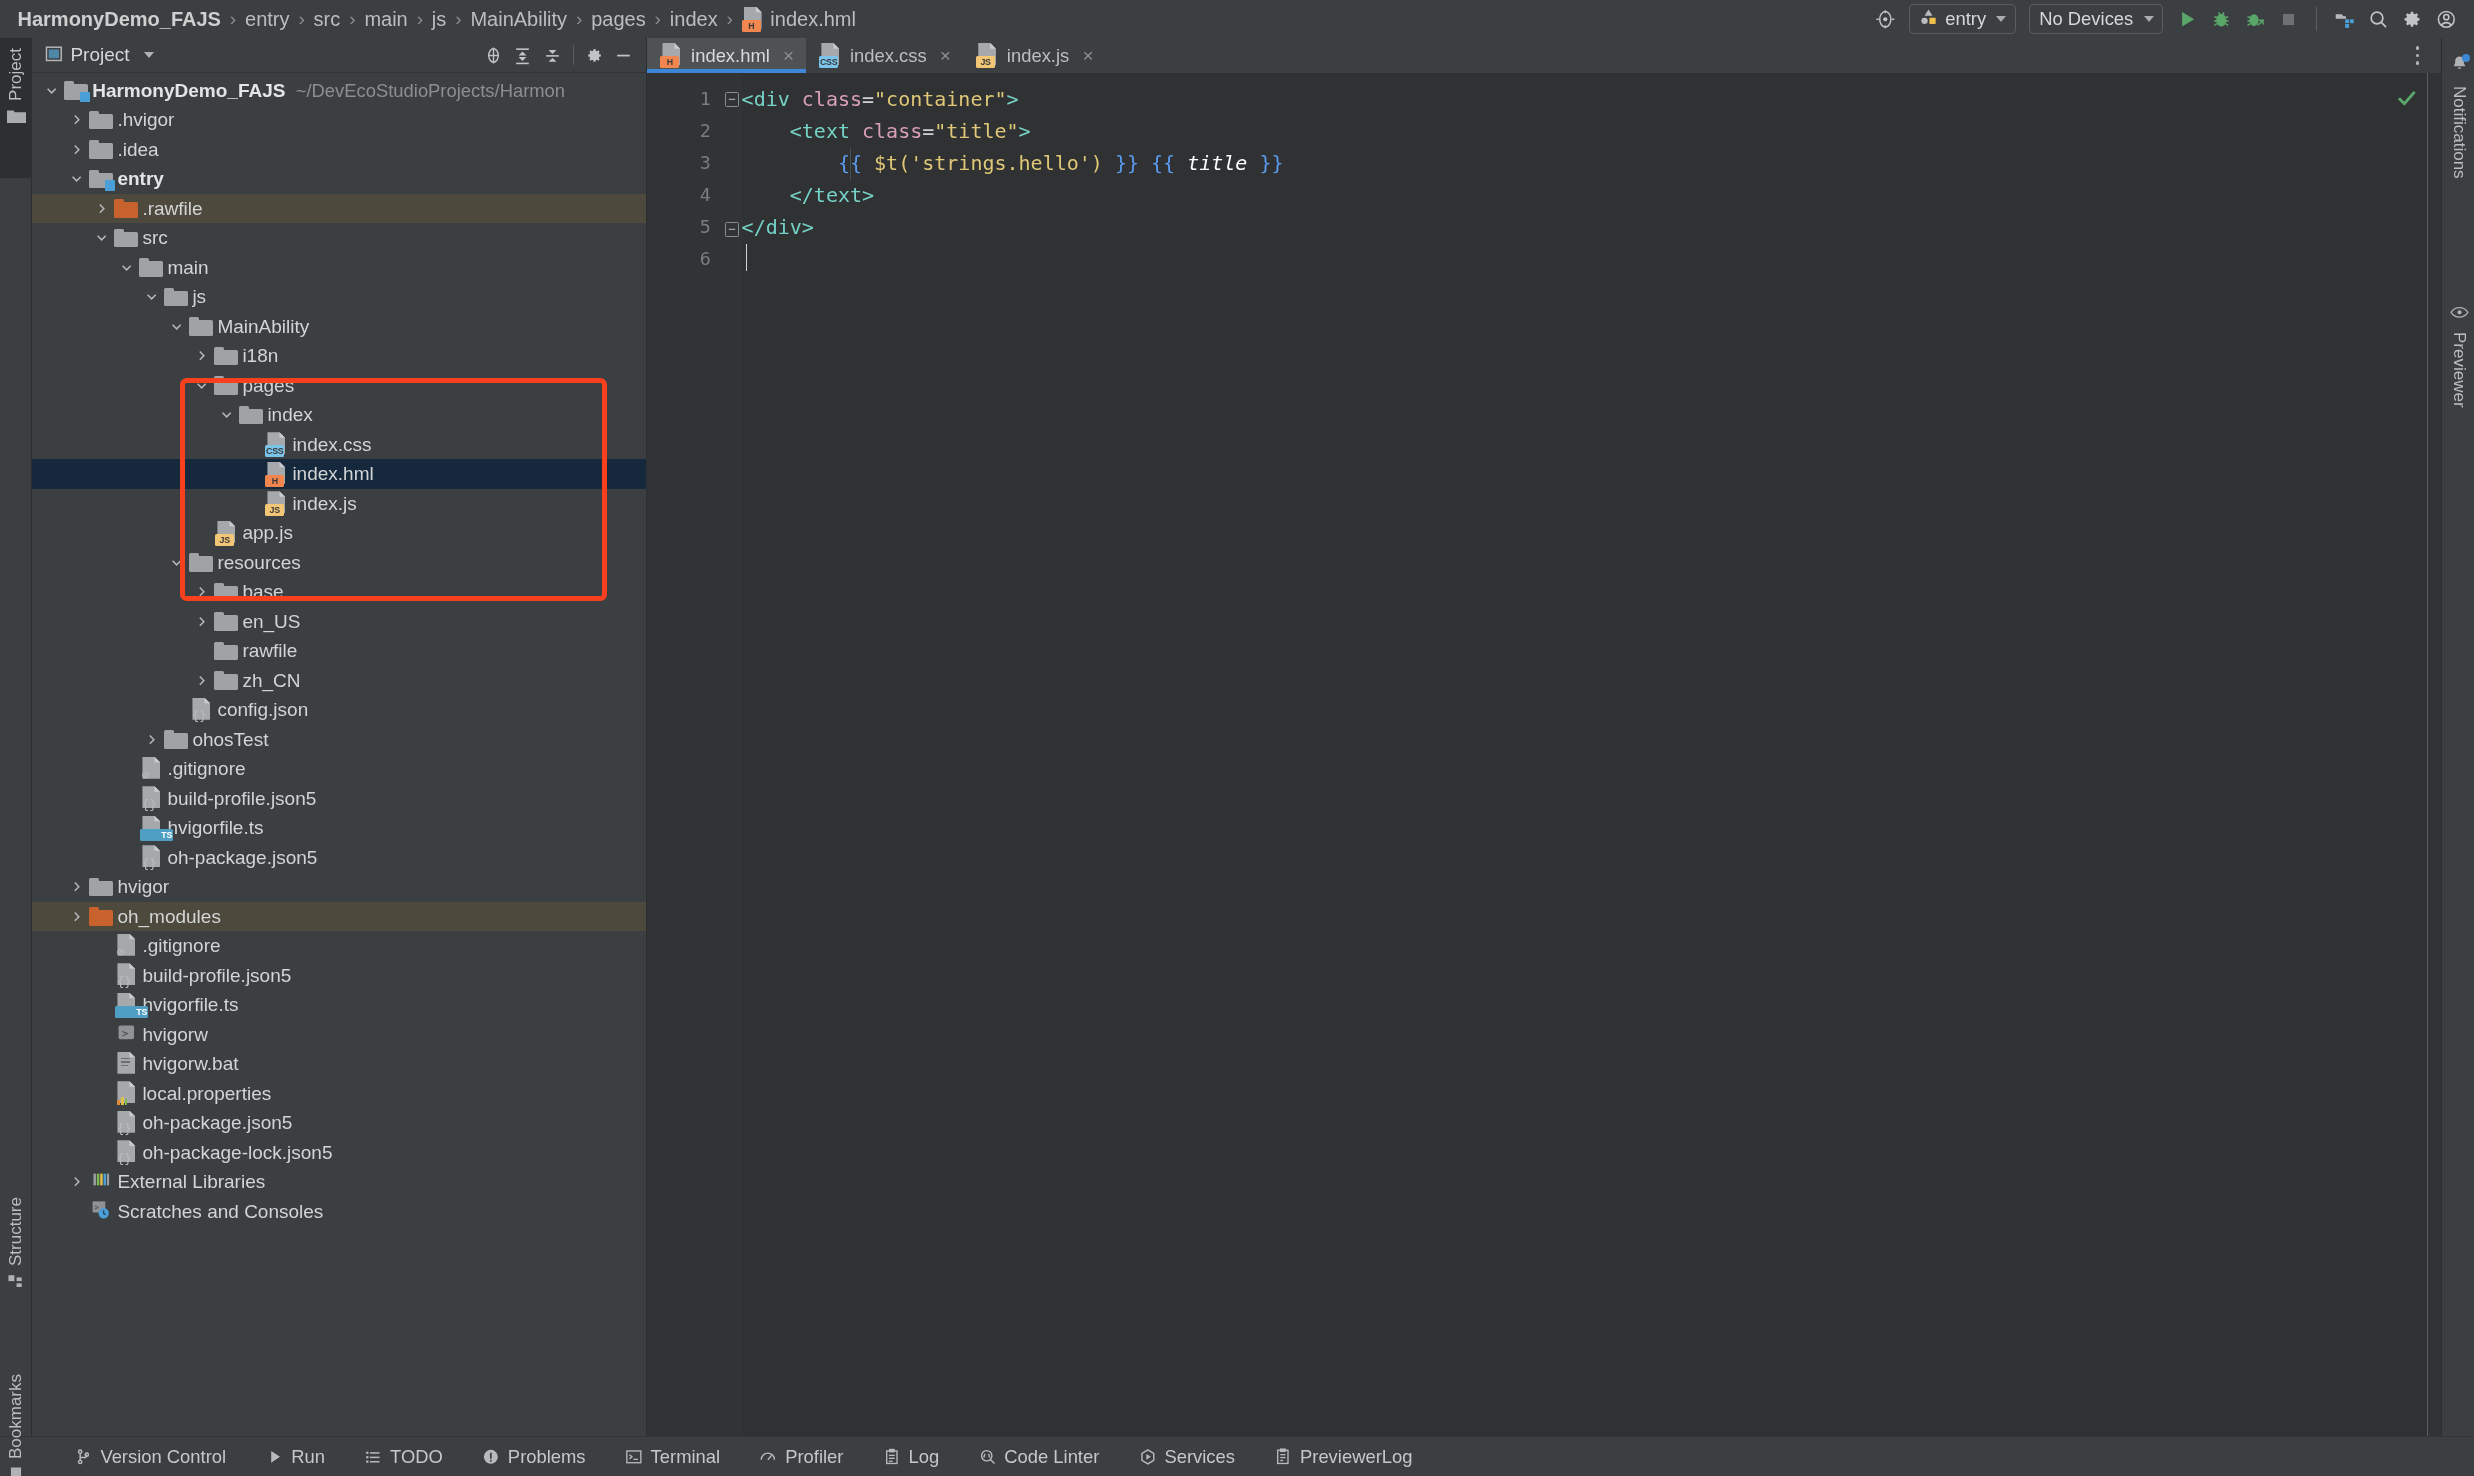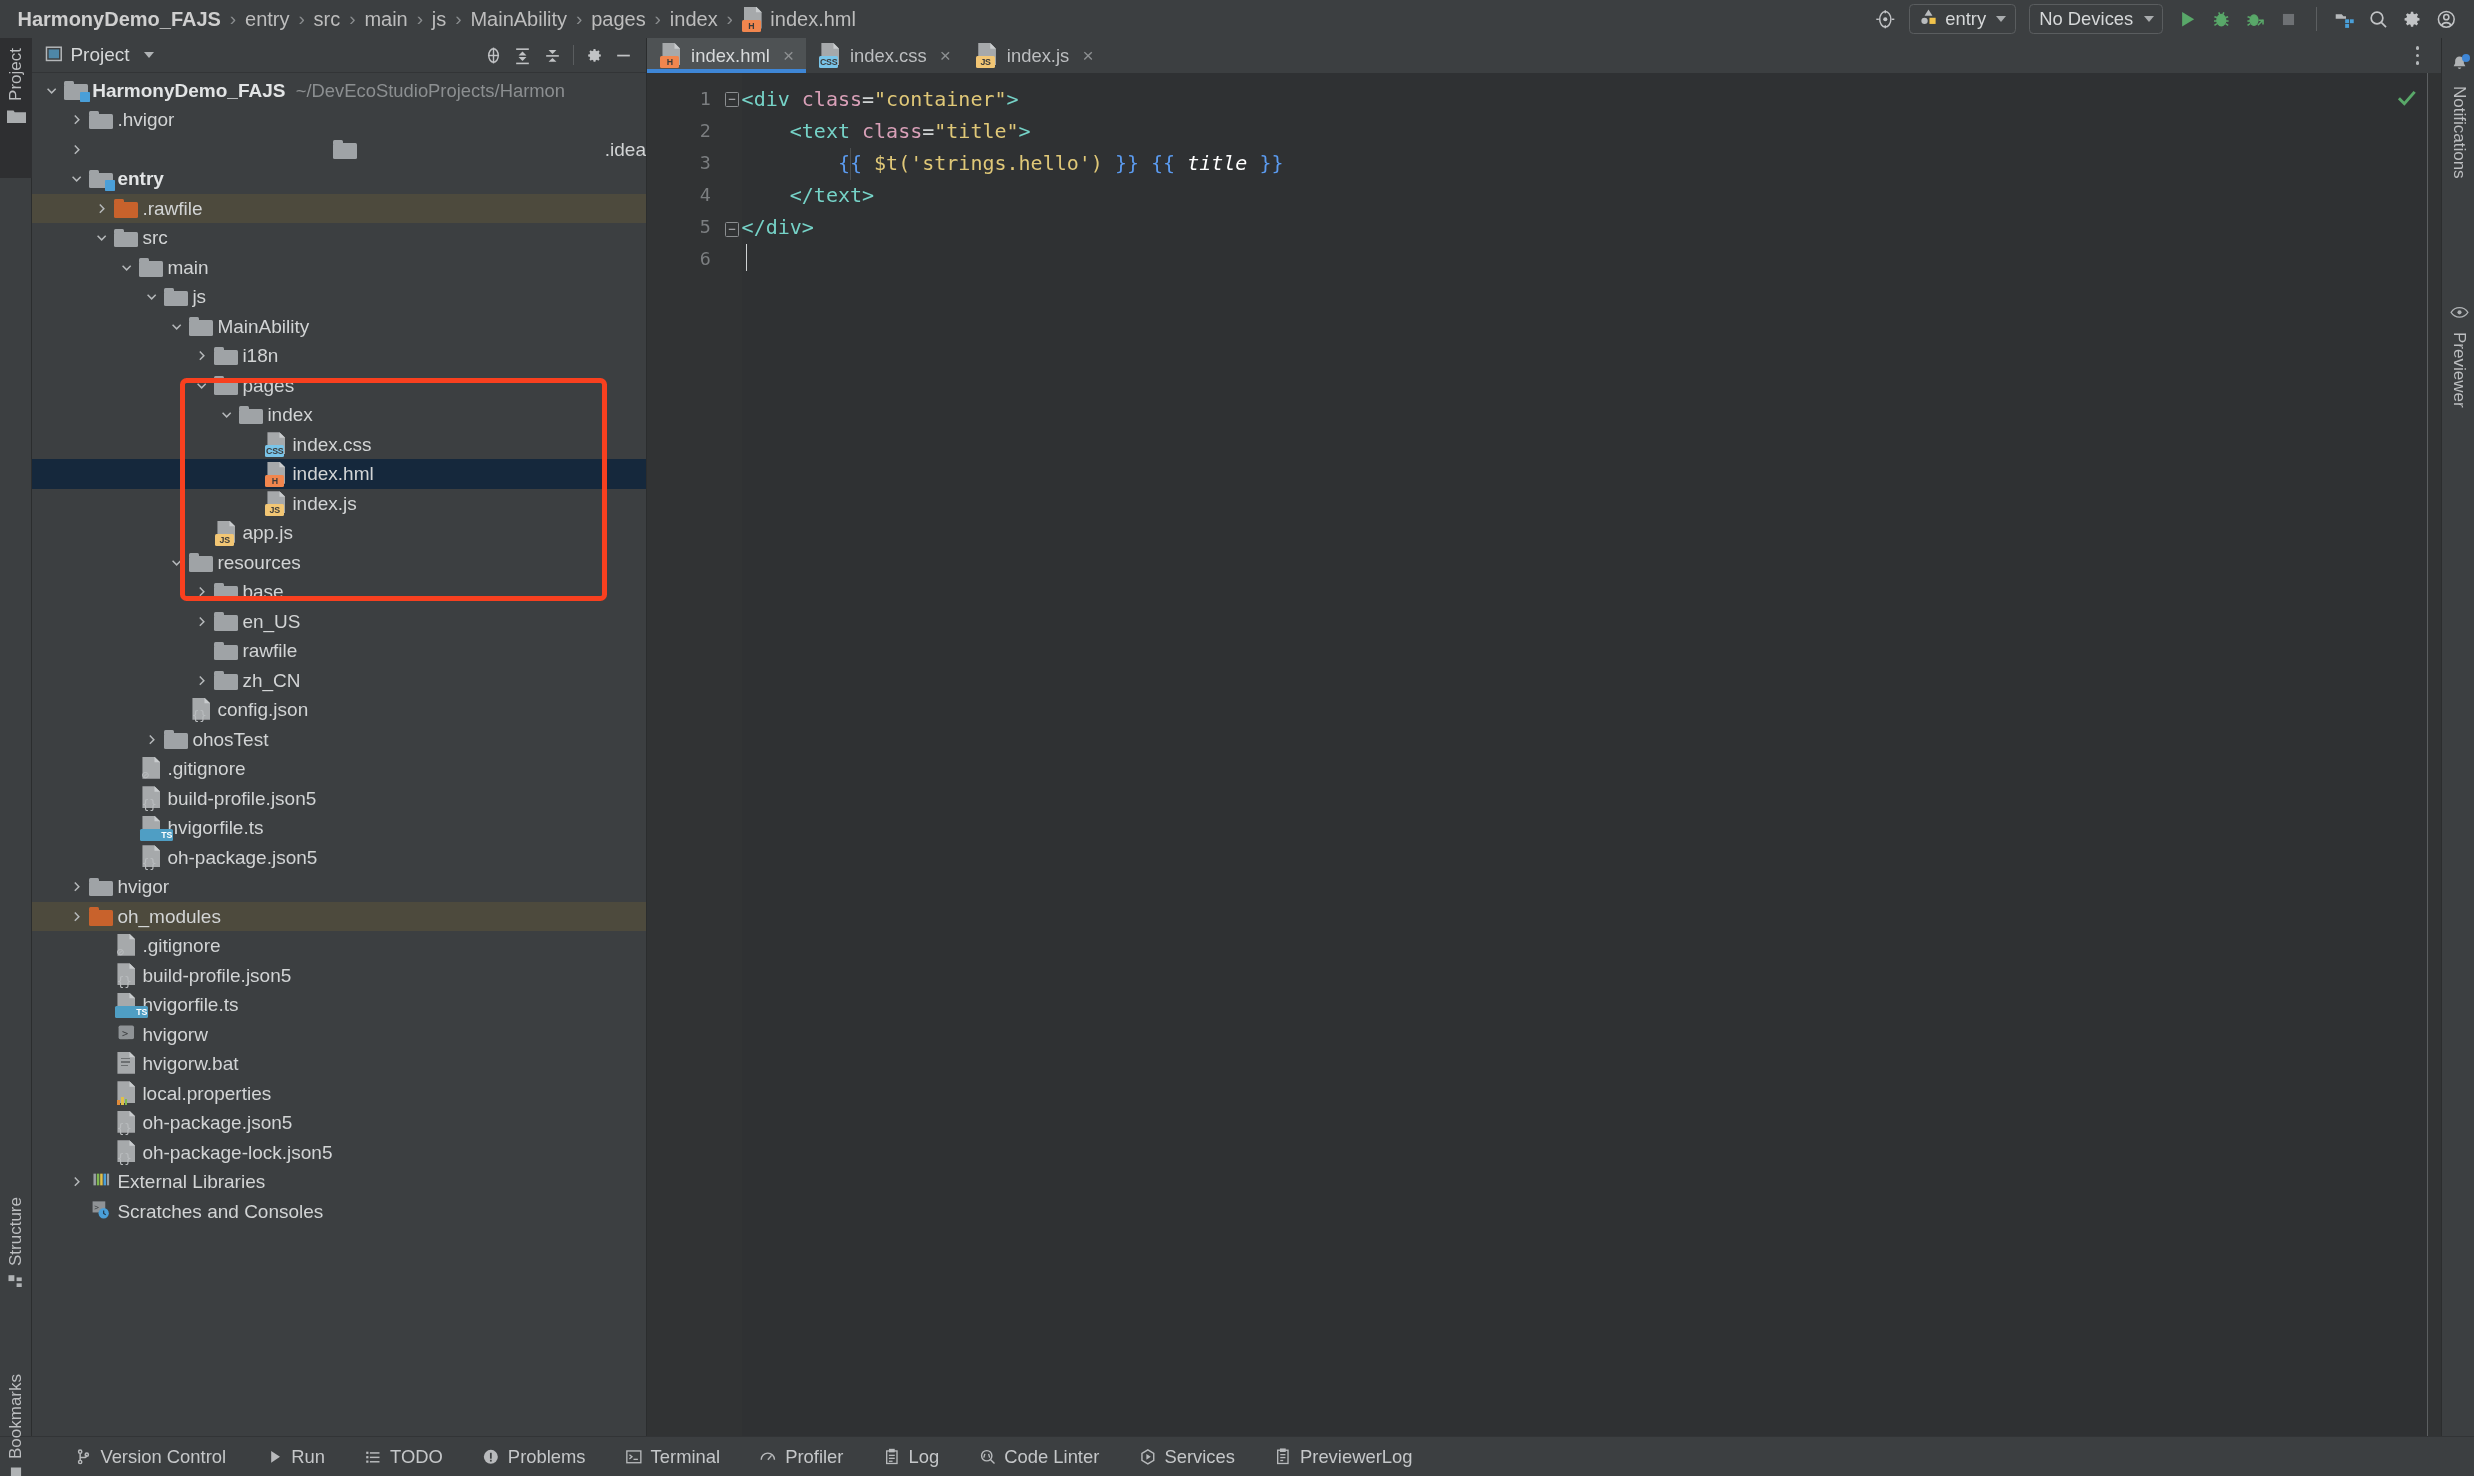--- a/index.html
+++ b/index.html
@@ -441,21 +441,21 @@
               </svg>
             </span>
             <span class="ticon">
               <span class="folder">
                 <span class="tabp"></span>
                 <span class="bodyp"></span>
               </span>
             </span>
             <span class="tlabel">.hvigor</span>
           </div>
-          <div class="trow" style="padding-left: 34px; justify-content: space-between;">
+          <div class="trow" style="padding-left: 34px;">
             <span class="twist">
               <svg width="13.3" height="13.3" viewBox="0 0 18 18" fill="none" stroke="#b6b9bb" stroke-width="2">
                 <polyline points="6.5,3.5 12,9 6.5,14.5"></polyline>
               </svg>
             </span>
             <span class="ticon">
               <span class="folder">
                 <span class="tabp"></span>
                 <span class="bodyp"></span>
               </span>

